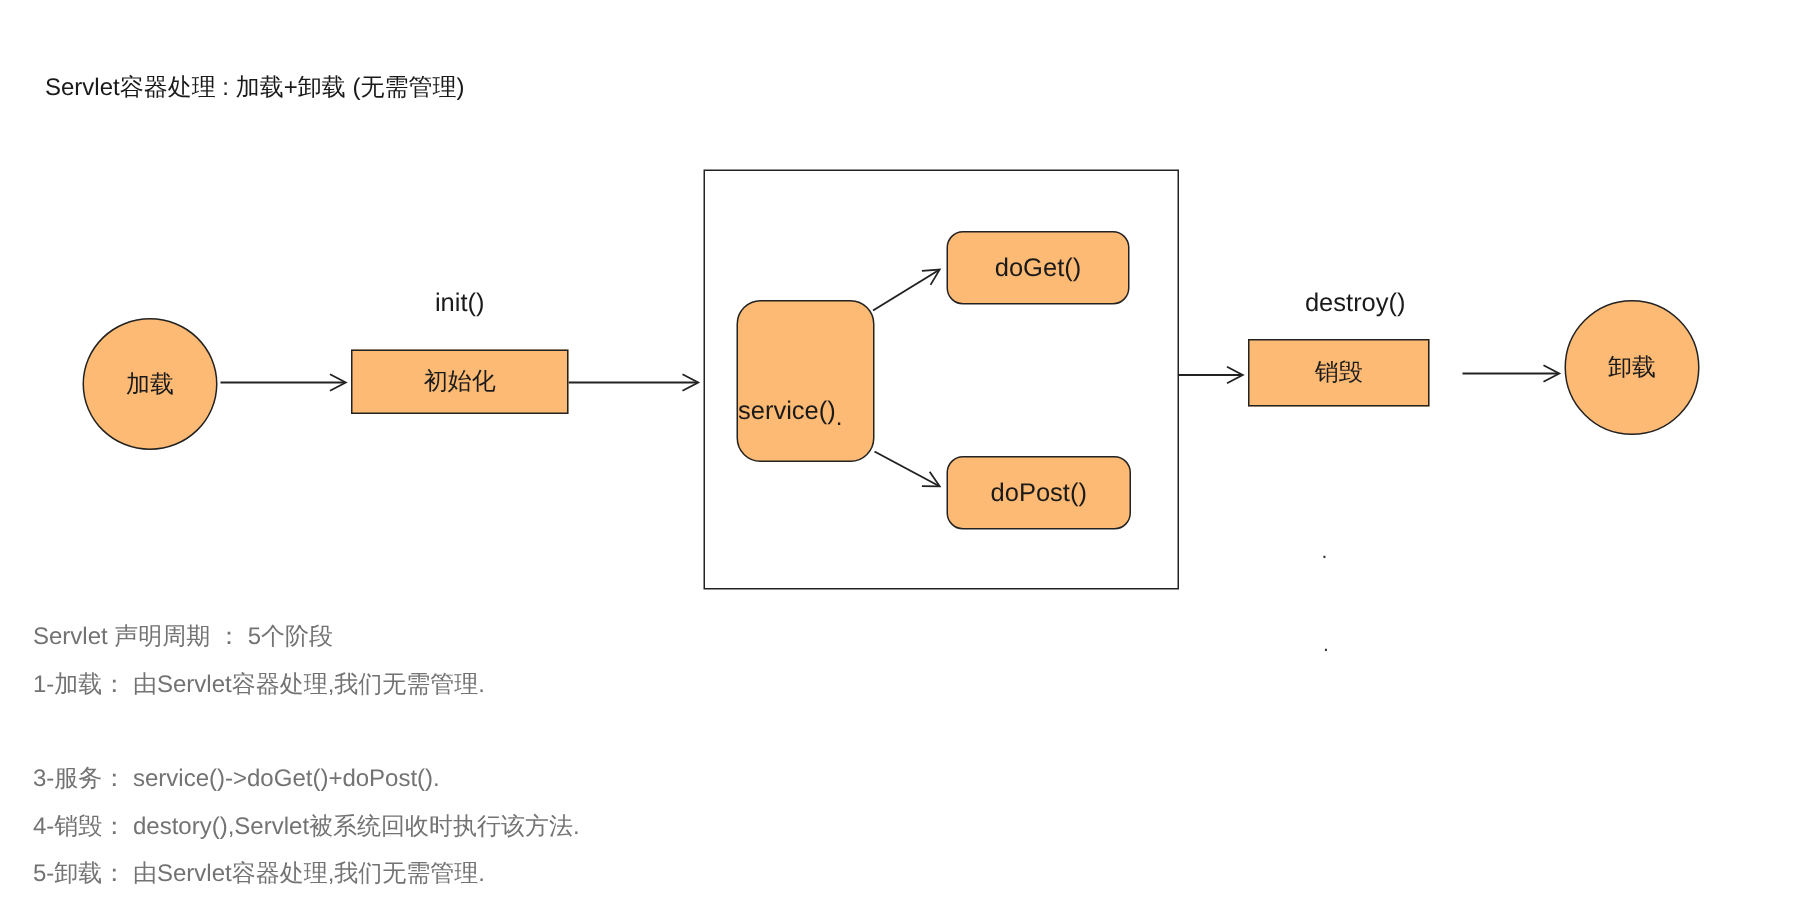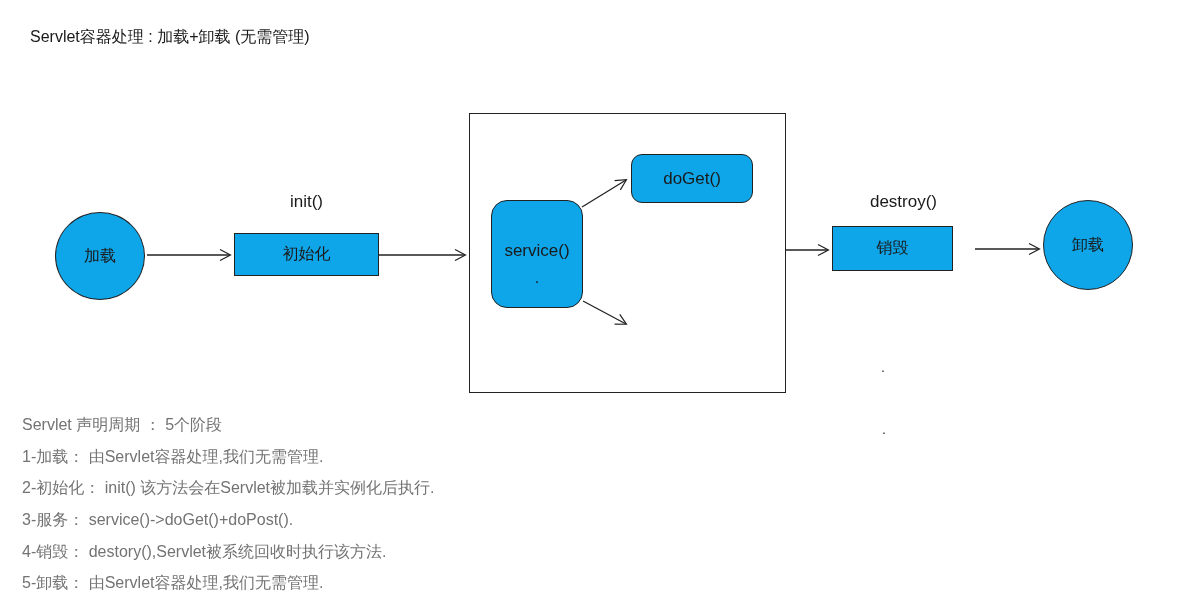--- a/index.html
+++ b/index.html
@@ -9,36 +9,36 @@
     font-family: "Liberation Sans", sans-serif;
   }
   #canvas {
     position: relative;
     width: 1199px;
     height: 600px;
     background: #ffffff;
     overflow: hidden;
     color: #1a1a1a;
   }
-  .abs { position: absolute; }
+  .abs { position: absolute; margin-top: 22px; }
   .title {
     left: 30px; top: 27px;
     font-size: 16px; line-height: 20px;
     color: #1a1a1a;
     white-space: pre;
   }
   svg.wires {
     position: absolute; left: 0; top: 0;
     width: 1199px; height: 600px;
     pointer-events: none;
   }
   .node {
     position: absolute;
     border: 1.5px solid #222222;
-    background: #0ea5e9;
+    background: #fdba74;
     display: flex;
     align-items: center;
     justify-content: center;
     font-size: 16px;
     color: #1a1a1a;
     box-sizing: border-box;
   }
   .circle { border-radius: 50%; }
   .rounded-lg { border-radius: 16px; }
   .rounded-sm { border-radius: 11px; }
@@ -49,21 +49,21 @@
     box-sizing: border-box;
   }
   .method-label {
     position: absolute;
     text-align: center;
     font-size: 17px;
     line-height: 20px;
     color: #1a1a1a;
   }
   .service-node {
-    flex-direction: column;
+    flex-direction: row;
     justify-content: flex-start;
     padding-top: 40px;
     font-size: 17px;
   }
   .service-dot {
     margin-top: 10px;
     font-size: 16px;
     line-height: 14px;
   }
   .fn-label { font-size: 17px; }
@@ -117,34 +117,36 @@
 
   <div class="node rounded-lg service-node" style="left:491px; top:200px; width:92px; height:108px;">
     <span>service()</span>
     <span class="service-dot">.</span>
   </div>
 
   <div class="node rounded-sm fn-label" style="left:631px; top:154px; width:122px; height:49px;">
     <span>doGet()</span>
   </div>
 
+  <div class="node rounded-sm fn-label" style="left:631px; top:304px; width:123px; height:49px;">
+    <span>doPost()</span>
+  </div>
 
   <div class="method-label" style="left:832px; top:192px; width:143px;">destroy()</div>
 
   <div class="node" style="left:832px; top:226px; width:121px; height:45px;">
     <span>销毁</span>
   </div>
 
   <div class="node circle" style="left:1043px; top:200px; width:90px; height:90px;text-align:center;">
     <span>卸载</span>
   </div>
 
   <div class="stray-dot" style="left:881px; top:364px;">.</div>
   <div class="stray-dot" style="left:882px; top:426px;">.</div>
 
   <div class="notes-line" style="top:415px;">Servlet 声明周期 ： 5个阶段</div>
   <div class="notes-line" style="top:447px;">1-加载： 由Servlet容器处理,我们无需管理.</div>
-  <div class="notes-line" style="top:478px;">2-初始化： init() 该方法会在Servlet被加载并实例化后执行.</div>
   <div class="notes-line" style="top:510px;">3-服务： service()-&gt;doGet()+doPost().</div>
   <div class="notes-line" style="top:542px;">4-销毁： destory(),Servlet被系统回收时执行该方法.</div>
   <div class="notes-line" style="top:573px;">5-卸载： 由Servlet容器处理,我们无需管理.</div>
 
 </div>
 
 </body></html>

